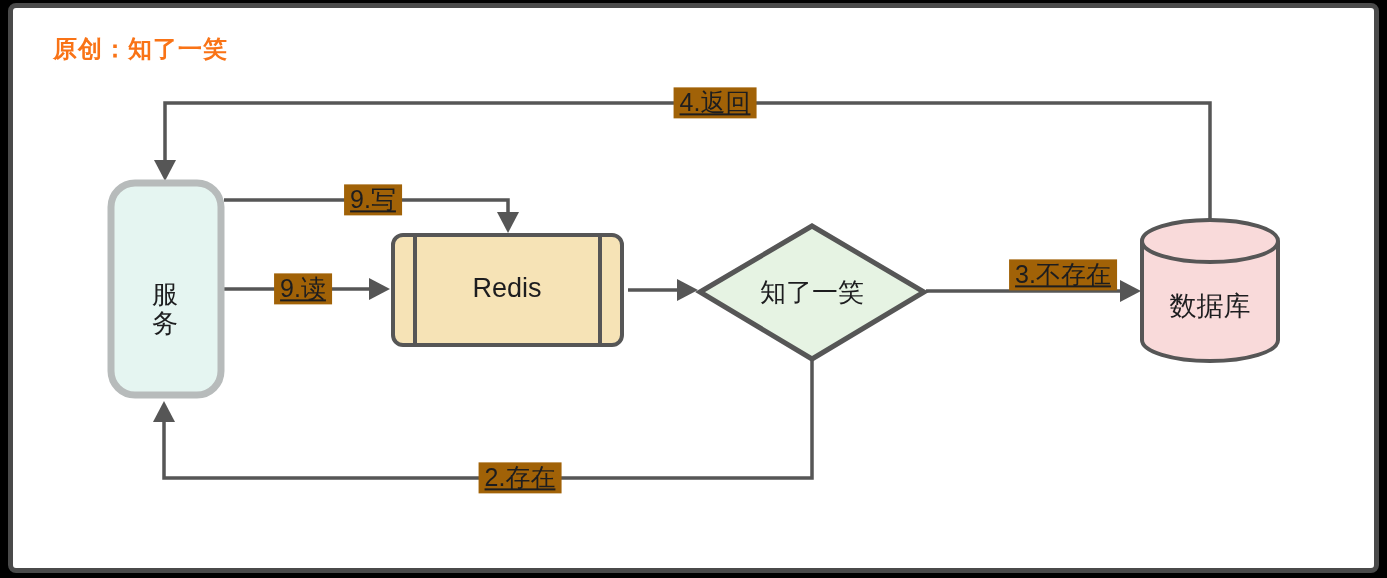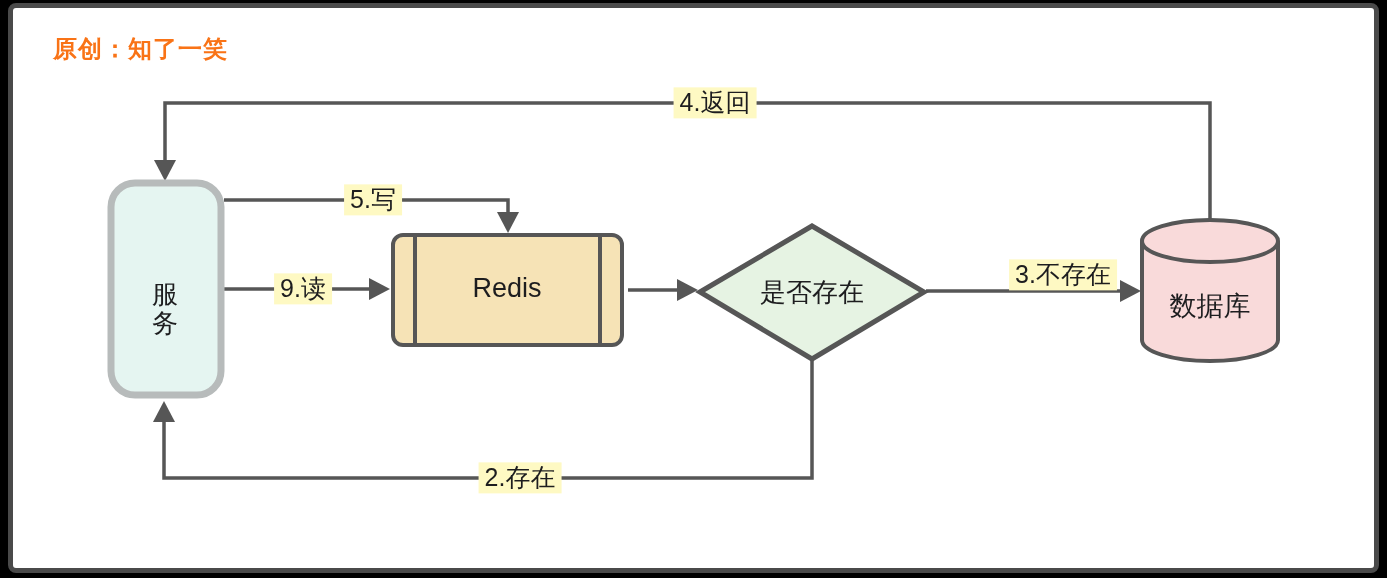--- a/index.html
+++ b/index.html
@@ -36,26 +36,27 @@
   }
   .edge { stroke: #565656; stroke-width: 3.5; fill: none; }
   .arrowhead { fill: #565656; stroke: none; }
   .shape { stroke: #565656; stroke-width: 4; }
   .shape-service { stroke: #b7bbbb; stroke-width: 7; }
   .shape-decision { stroke: #565656; stroke-width: 5; }
   .inner-line { stroke: #565656; stroke-width: 4; fill: none; }
   .edge-label {
     position: absolute;
     transform: translate(-50%, -50%);
-    background: #fef9c3;
+    background: #a16207;
     padding: 0 6px;
     font-size: 25px;
     color: #1d1d1f;
     white-space: nowrap;
     line-height: 1.25;
+    text-decoration: underline;
   }
   .node-label {
     position: absolute;
     transform: translate(-50%, -50%);
     font-size: 27px;
     color: #1d1d1f;
     white-space: nowrap;
     line-height: 1.2;
   }
   .node-label-vertical {
@@ -106,20 +107,20 @@
   <path class="inner-line" d="M600 237 V343"></path>
 
   <polygon class="shape-decision" points="700,292 812,226 924,292 812,359" fill="#e6f3e3"></polygon>
 
   <path class="shape" d="M1142 241 L1142 340 A68 21 0 0 0 1278 340 L1278 241" fill="#f9dada"></path>
   <ellipse class="shape" cx="1210" cy="241" rx="68" ry="21" fill="#f9dada"></ellipse>
 </svg>
 
 <div class="node-label-vertical">服务</div>
 <div class="node-label" style="left:507px; top:288px;">Redis</div>
-<div class="node-label" style="left:812px; top:293px; font-size:26px;">是否存在</div>
+<div class="node-label" style="left:812px; top:293px; font-size:26px;">知了一笑</div>
 <div class="node-label" style="left:1210px; top:306px;font-family:Liberation Serif, serif;">数据库</div>
 
 <div class="edge-label" style="left:303px; top:289px;">9.读</div>
 <div class="edge-label" style="left:520px; top:478px;">2.存在</div>
 <div class="edge-label" style="left:1022px; top:275px;margin-left:41px;">3.不存在</div>
 <div class="edge-label" style="left:715px; top:103px;">4.返回</div>
-<div class="edge-label" style="left:373px; top:200px;">5.写</div>
+<div class="edge-label" style="left:373px; top:200px;">9.写</div>
 
 </body></html>

